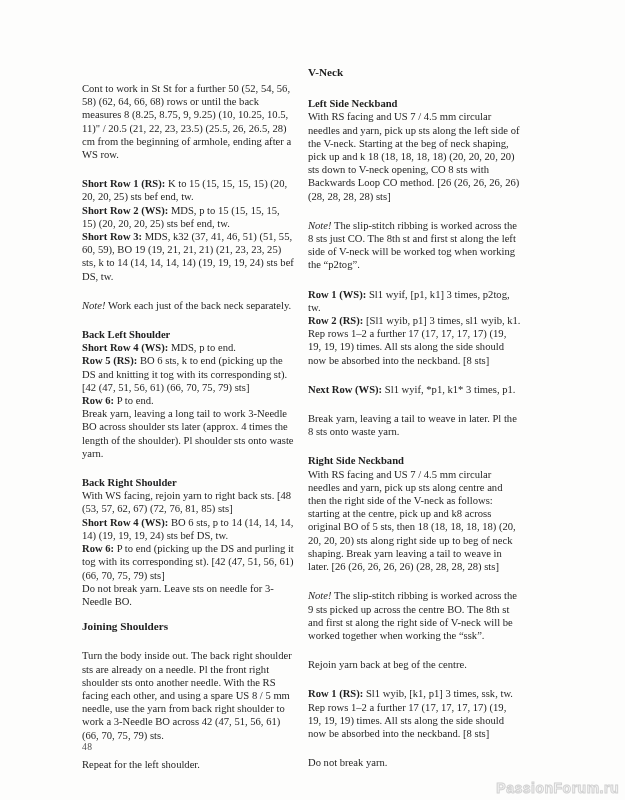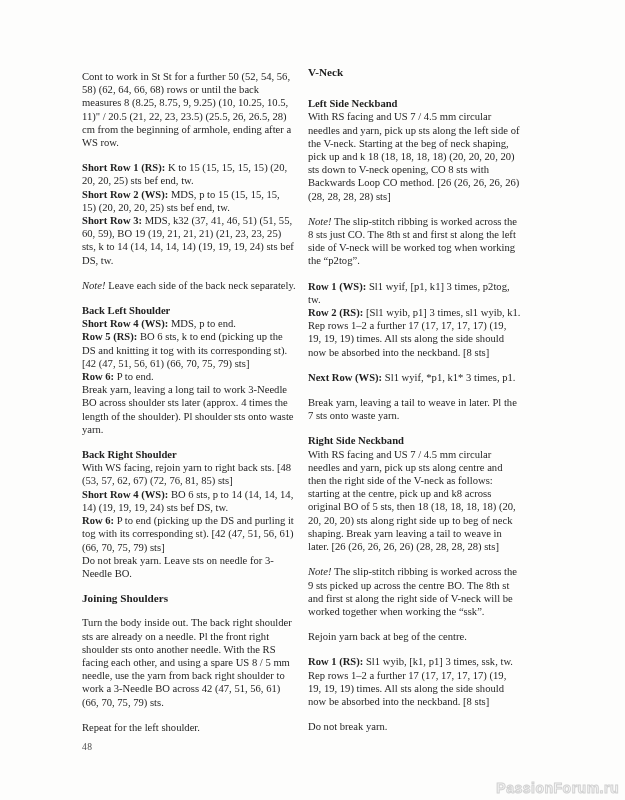--- a/index.html
+++ b/index.html
@@ -1,21 +1,21 @@
 <!DOCTYPE html>
 <html><head>
 <meta charset="utf-8">
 <style>
   html,body{margin:0;padding:0;}
   body{width:625px;height:800px;background:#f4f4f2;font-family:"Liberation Serif",serif;}
   .page{position:relative;width:625px;height:800px;background:#fdfdfc;overflow:hidden;}
   .col{position:absolute;top:66px;width:214px;font-size:10.6px;line-height:13.2px;color:#1f1f1f;text-align:left;}
   .col-left{left:82px;}
   .col-right{left:308px;}
-  p.body,.block{margin:4px 0 12px 0;}
+  p.body,.block{margin:16px 0 12px 0;}
   .row-line{margin:0;}
   .subhead{font-weight:bold;}
   .sechead{font-size:11.2px;font-weight:bold;margin:5px 0 11px 0;}
   .sechead.first{margin-top:0;margin-bottom:18px;}
   .lbl{font-weight:bold;}
   .note-label{font-style:italic;}
   .footer-num{position:absolute;left:82px;top:742px;font-family:Liberation Serif, serif;font-size:9.5px;color:#4a4a4a;letter-spacing:.5px;}
   .watermark{position:absolute;right:6px;top:780px;font-family:"Liberation Sans",sans-serif;font-weight:bold;font-size:14px;letter-spacing:.5px;color:#f7f7f7;-webkit-text-stroke:1px #d2d2d2;text-shadow:0 0 1px #dcdcdc;}
 </style>
 </head>
@@ -26,21 +26,21 @@
   <div class="col col-left">
 
     <p class="body">Cont to work in St St for a further 50 (52, 54, 56, 58) (62, 64, 66, 68) rows or until the back measures 8 (8.25, 8.75, 9, 9.25) (10, 10.25, 10.5, 11)" / 20.5 (21, 22, 23, 23.5) (25.5, 26, 26.5, 28) cm from the beginning of armhole, ending after a WS row.</p>
 
     <div class="block">
       <div class="row-line"><span class="lbl">Short Row 1 (RS):</span><span> K to 15 (15, 15, 15, 15) (20, 20, 20, 25) sts bef end, tw.</span></div>
       <div class="row-line"><span class="lbl">Short Row 2 (WS):</span><span> MDS, p to 15 (15, 15, 15, 15) (20, 20, 20, 25) sts bef end, tw.</span></div>
       <div class="row-line"><span class="lbl">Short Row 3:</span><span> MDS, k32 (37, 41, 46, 51) (51, 55, 60, 59), BO 19 (19, 21, 21, 21) (21, 23, 23, 25) sts, k to 14 (14, 14, 14, 14) (19, 19, 19, 24) sts bef DS, tw.</span></div>
     </div>
 
-    <p class="body"><span class="note-label">Note!</span><span> Leave each side of the back neck separately.</span></p>
+    <p class="body"><span class="note-label">Note!</span><span> Work each just of the back neck separately.</span></p>
 
     <div class="block">
       <div class="subhead">Back Left Shoulder</div>
       <div class="row-line"><span class="lbl">Short Row 4 (WS):</span><span> MDS, p to end.</span></div>
       <div class="row-line"><span class="lbl">Row 5 (RS):</span><span> BO 6 sts, k to end (picking up the DS and knitting it tog with its corresponding st). [42 (47, 51, 56, 61) (66, 70, 75, 79) sts]</span></div>
       <div class="row-line"><span class="lbl">Row 6:</span><span> P to end.</span></div>
       <div class="row-line">Break yarn, leaving a long tail to work 3-Needle BO across shoulder sts later (approx. 4 times the length of the shoulder). Pl shoulder sts onto waste yarn.</div>
     </div>
 
     <div class="block">
@@ -69,21 +69,21 @@
     <p class="body"><span class="note-label">Note!</span><span> The slip-stitch ribbing is worked across the 8 sts just CO. The 8th st and first st along the left side of V-neck will be worked tog when working the “p2tog”.</span></p>
 
     <div class="block">
       <div class="row-line"><span class="lbl">Row 1 (WS):</span><span> Sl1 wyif, [p1, k1] 3 times, p2tog, tw.</span></div>
       <div class="row-line"><span class="lbl">Row 2 (RS):</span><span> [Sl1 wyib, p1] 3 times, sl1 wyib, k1.</span></div>
       <div class="row-line">Rep rows 1–2 a further 17 (17, 17, 17, 17) (19, 19, 19, 19) times. All sts along the side should now be absorbed into the neckband. [8 sts]</div>
     </div>
 
     <p class="body"><span class="lbl">Next Row (WS):</span><span> Sl1 wyif, *p1, k1* 3 times, p1.</span></p>
 
-    <p class="body">Break yarn, leaving a tail to weave in later. Pl the 7 sts onto waste yarn.</p>
+    <p class="body">Break yarn, leaving a tail to weave in later. Pl the 8 sts onto waste yarn.</p>
 
     <div class="block">
       <div class="subhead">Right Side Neckband</div>
       <div class="row-line">With RS facing and US 7 / 4.5 mm circular needles and yarn, pick up sts along centre and then the right side of the V-neck as follows: starting at the centre, pick up and k8 across original BO of 5 sts, then 18 (18, 18, 18, 18) (20, 20, 20, 20) sts along right side up to beg of neck shaping. Break yarn leaving a tail to weave in later. [26 (26, 26, 26, 26) (28, 28, 28, 28) sts]</div>
     </div>
 
     <p class="body"><span class="note-label">Note!</span><span> The slip-stitch ribbing is worked across the 9 sts picked up across the centre BO. The 8th st and first st along the right side of V-neck will be worked together when working the “ssk”.</span></p>
 
     <p class="body">Rejoin yarn back at beg of the centre.</p>
 

